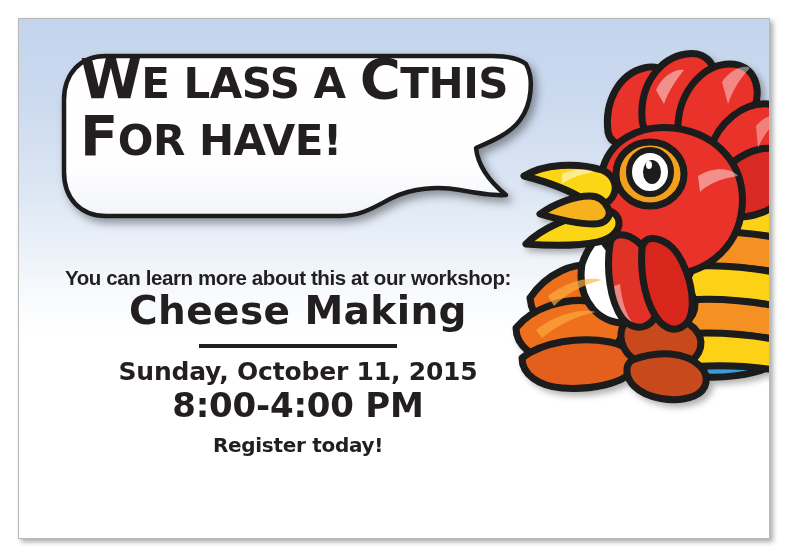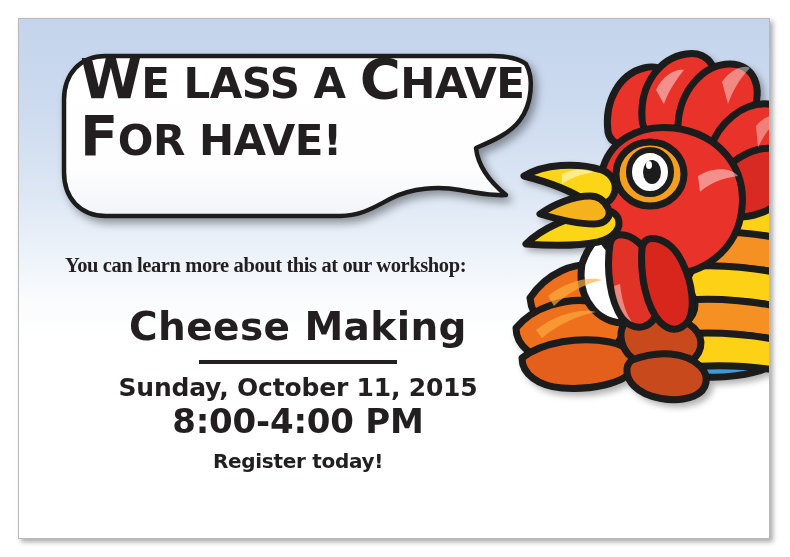--- a/index.html
+++ b/index.html
@@ -90,37 +90,36 @@
   }
   .bubble-line .sc {
     font-size: 42px;
   }
   #bubble-line-1 { margin-bottom: 2px; }
 
   
   #subtitle {
     position: absolute;
     left: 47px;
-    top: 236px;
-    font-family: Liberation Serif, serif;
+    top: 248px;
+    font-family: Liberation Sans, sans-serif;
     font-weight: bold;
     font-size: 20.5px;
     letter-spacing: -0.4px;
     color: #231f20;
     white-space: nowrap;
   }
 
   #content-block {
     position: absolute;
     left: 20px;
     top: 272px;
     width: 520px;
     text-align: center;
     color: #231f20;
-    margin-top: 16px;
   }
   #class-title {
     font-family: "DejaVu Sans", sans-serif;
     font-weight: bold;
     font-size: 39px;
     line-height: 1.08;
     letter-spacing: 0.4px;
   }
   .class-title-line { display: block; white-space: nowrap; }
 
@@ -290,21 +289,21 @@
                  C372 158 398 156 420 160
                  C436 163 452 166 466 165
                  C450 152 438 136 436 118
                  C450 112 470 104 480 90
                  C492 74 494 48 486 34
                  C478 28 466 26 452 26
                  Z" fill="url(#bubbleFill)" stroke="#1a1a1a" stroke-width="4.5" stroke-linejoin="round" filter="url(#bubbleShadow)"></path>
       </svg>
 
       <div id="bubble-text">
-        <span class="bubble-line" id="bubble-line-1"><span class="cap">W</span><span class="sc">E LASS A </span><span class="cap">C</span><span class="sc">HAVE</span></span>
+        <span class="bubble-line" id="bubble-line-1"><span class="cap">W</span><span class="sc">E LASS A </span><span class="cap">C</span><span class="sc">THIS</span></span>
         <span class="bubble-line" id="bubble-line-2"><span class="cap">F</span><span class="sc">OR HAVE!</span></span>
       </div>
     </div>
 
     <div id="subtitle">You can learn more about this at our workshop:</div>
 
     <div id="content-block">
 
       <div id="class-title">
         <span class="class-title-line">Cheese Making</span>

